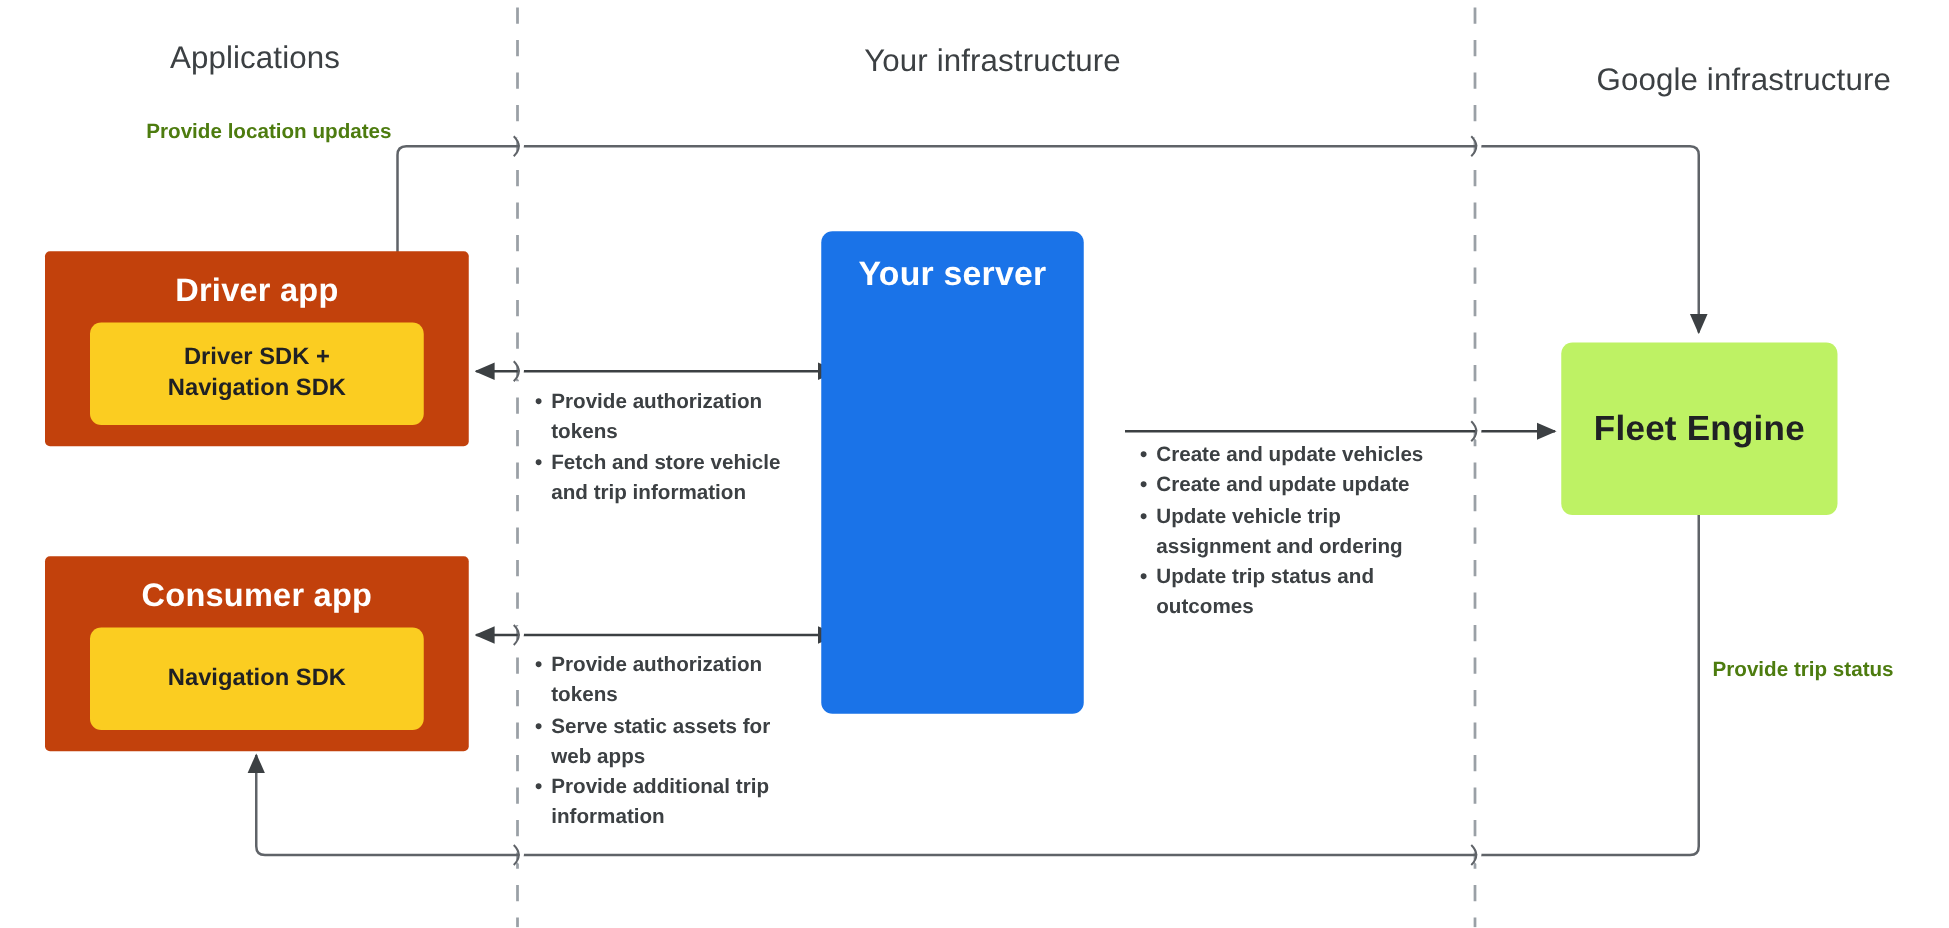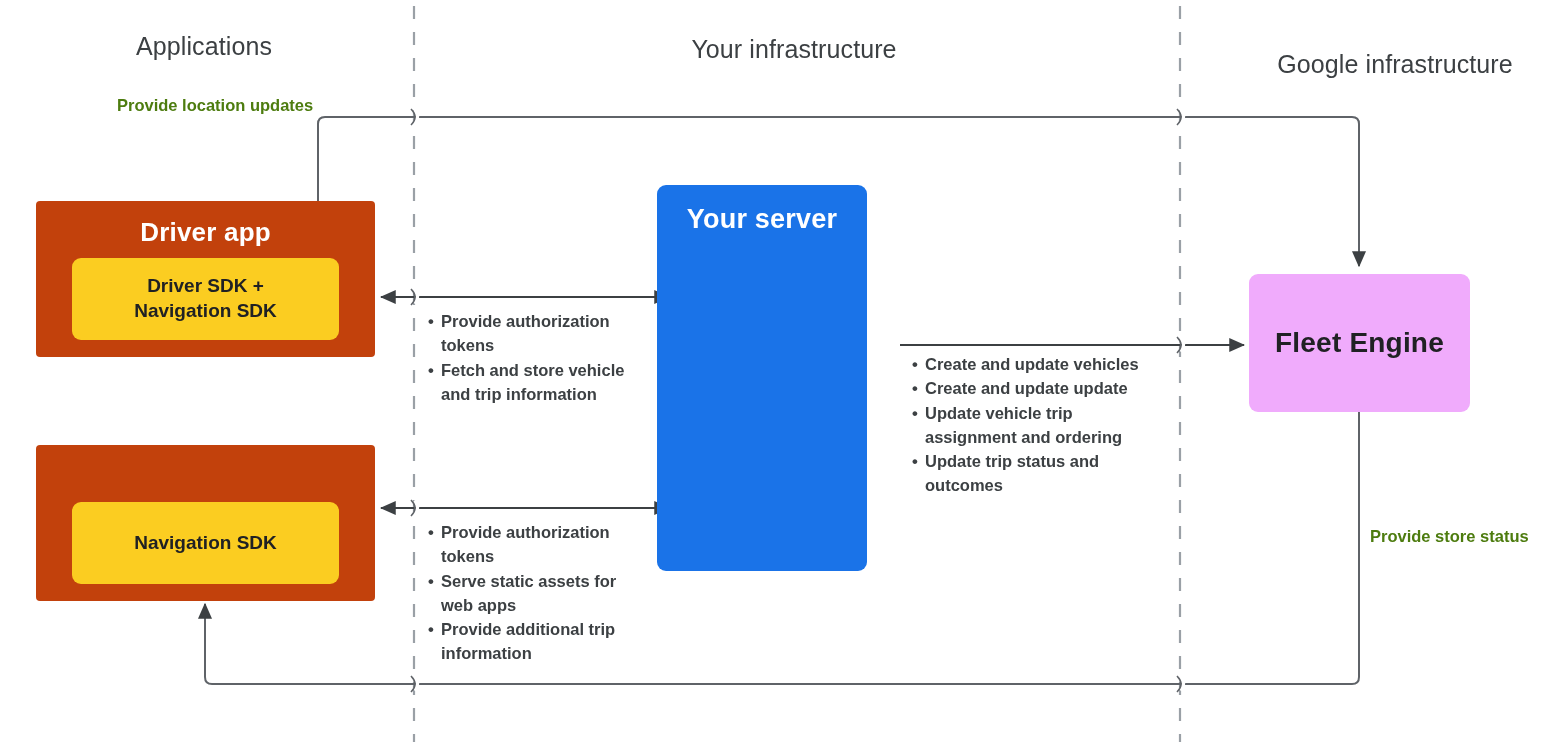--- a/index.html
+++ b/index.html
@@ -76,21 +76,21 @@
     left: 0;
     right: 0;
     text-align: center;
     color: #ffffff;
     font-weight: bold;
     font-size: 27px;
     letter-spacing: 0.2px;
   }
   .engine-box {
     position: absolute;
-    background: #f0abfc;
+    background: #bef264;
     border-radius: 9px;
     display: flex;
     align-items: center;
     justify-content: center;
     color: #202124;
     font-weight: bold;
     font-size: 28px;
     letter-spacing: 0.2px;
     box-sizing: border-box;
   }
@@ -177,33 +177,34 @@
       <path d="M 414 677 q 7 6 0 13" stroke="#ffffff" stroke-width="3.4" fill="none"></path>
       <path d="M 411 676 q 8 8 0 16" stroke="#5f6368" stroke-width="1.6" fill="none"></path>
     </g>
   </svg>
 
   <div class="col-header" style="left:204px; top:32px;">Applications</div>
   <div class="col-header" style="left:794px; top:35px;">Your infrastructure</div>
   <div class="col-header" style="left:1359px; top:50px;margin-left:36px;">Google infrastructure</div>
 
   <div class="edge-label" style="left:117px; top:96px;">Provide location updates</div>
-  <div class="edge-label" style="left:1370px; top:527px;">Provide store status</div>
+  <div class="edge-label" style="left:1370px; top:527px;">Provide trip status</div>
 
   <div class="app-box" style="left:36px; top:201px; width:339px; height:156px;">
     <div class="app-title" style="top:16px;">Driver app</div>
     <div class="sdk-box" style="left:36px; top:57px; width:267px; height:82px;">
       <div>
         <div>Driver SDK +</div>
         <div>Navigation SDK</div>
       </div>
     </div>
   </div>
 
   <div class="app-box" style="left:36px; top:445px; width:339px; height:156px;">
+    <div class="app-title" style="top:16px;">Consumer app</div>
     <div class="sdk-box" style="left:36px; top:57px; width:267px; height:82px;">
       <div>
         <div>Navigation SDK</div>
       </div>
     </div>
   </div>
 
   <div class="server-box" style="left:657px; top:169px; width:210px; height:386px;margin-top:16px;">
     <div class="server-title" style="top:19px;">Your server</div>
   </div>

